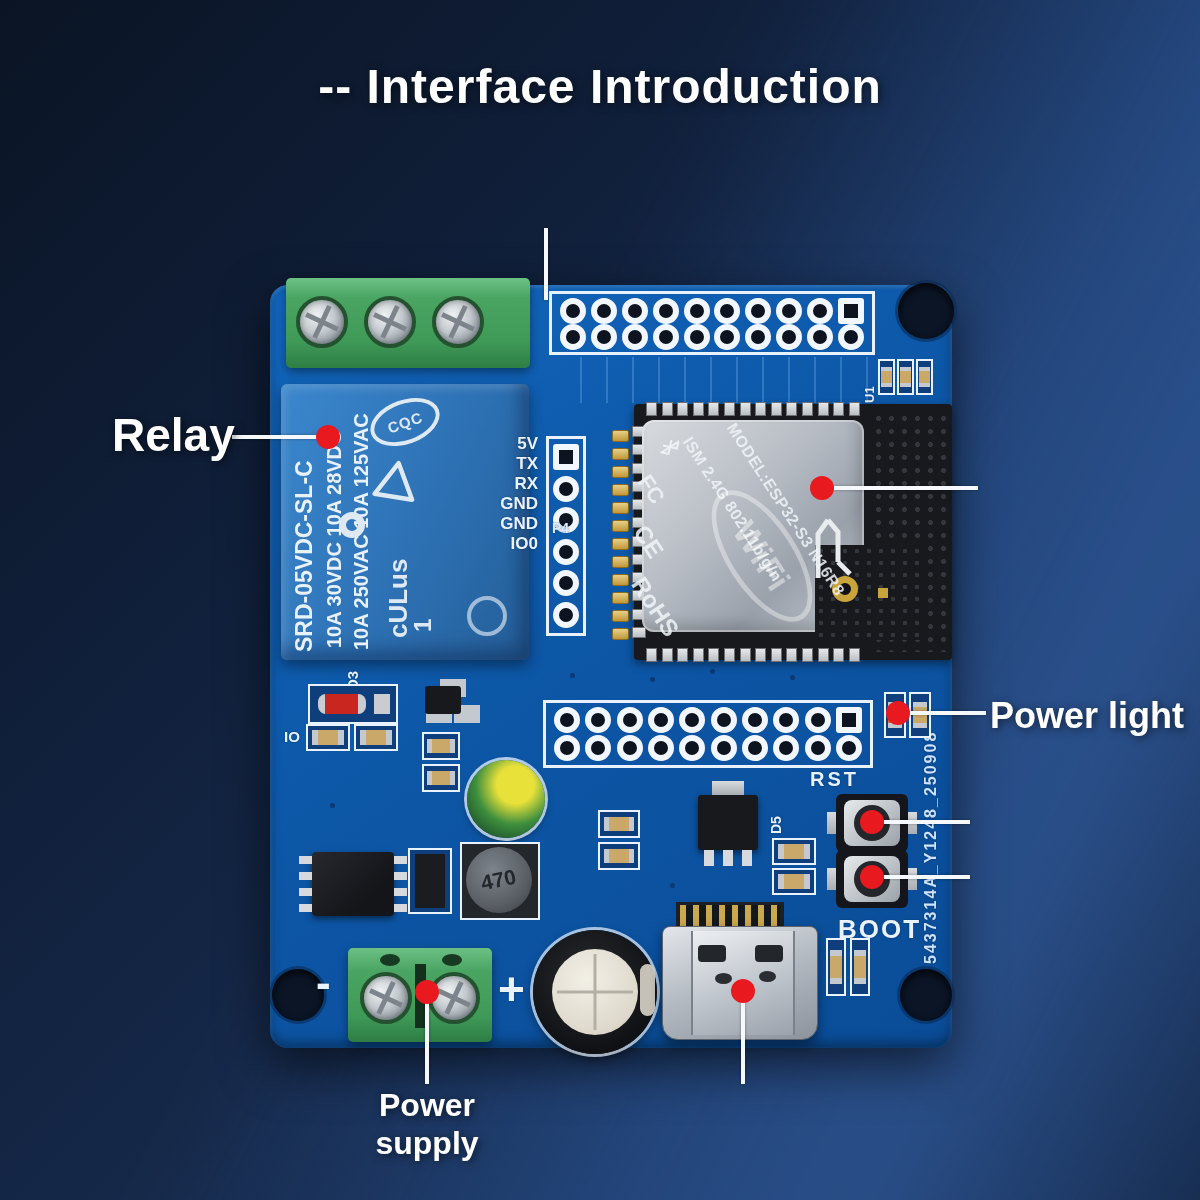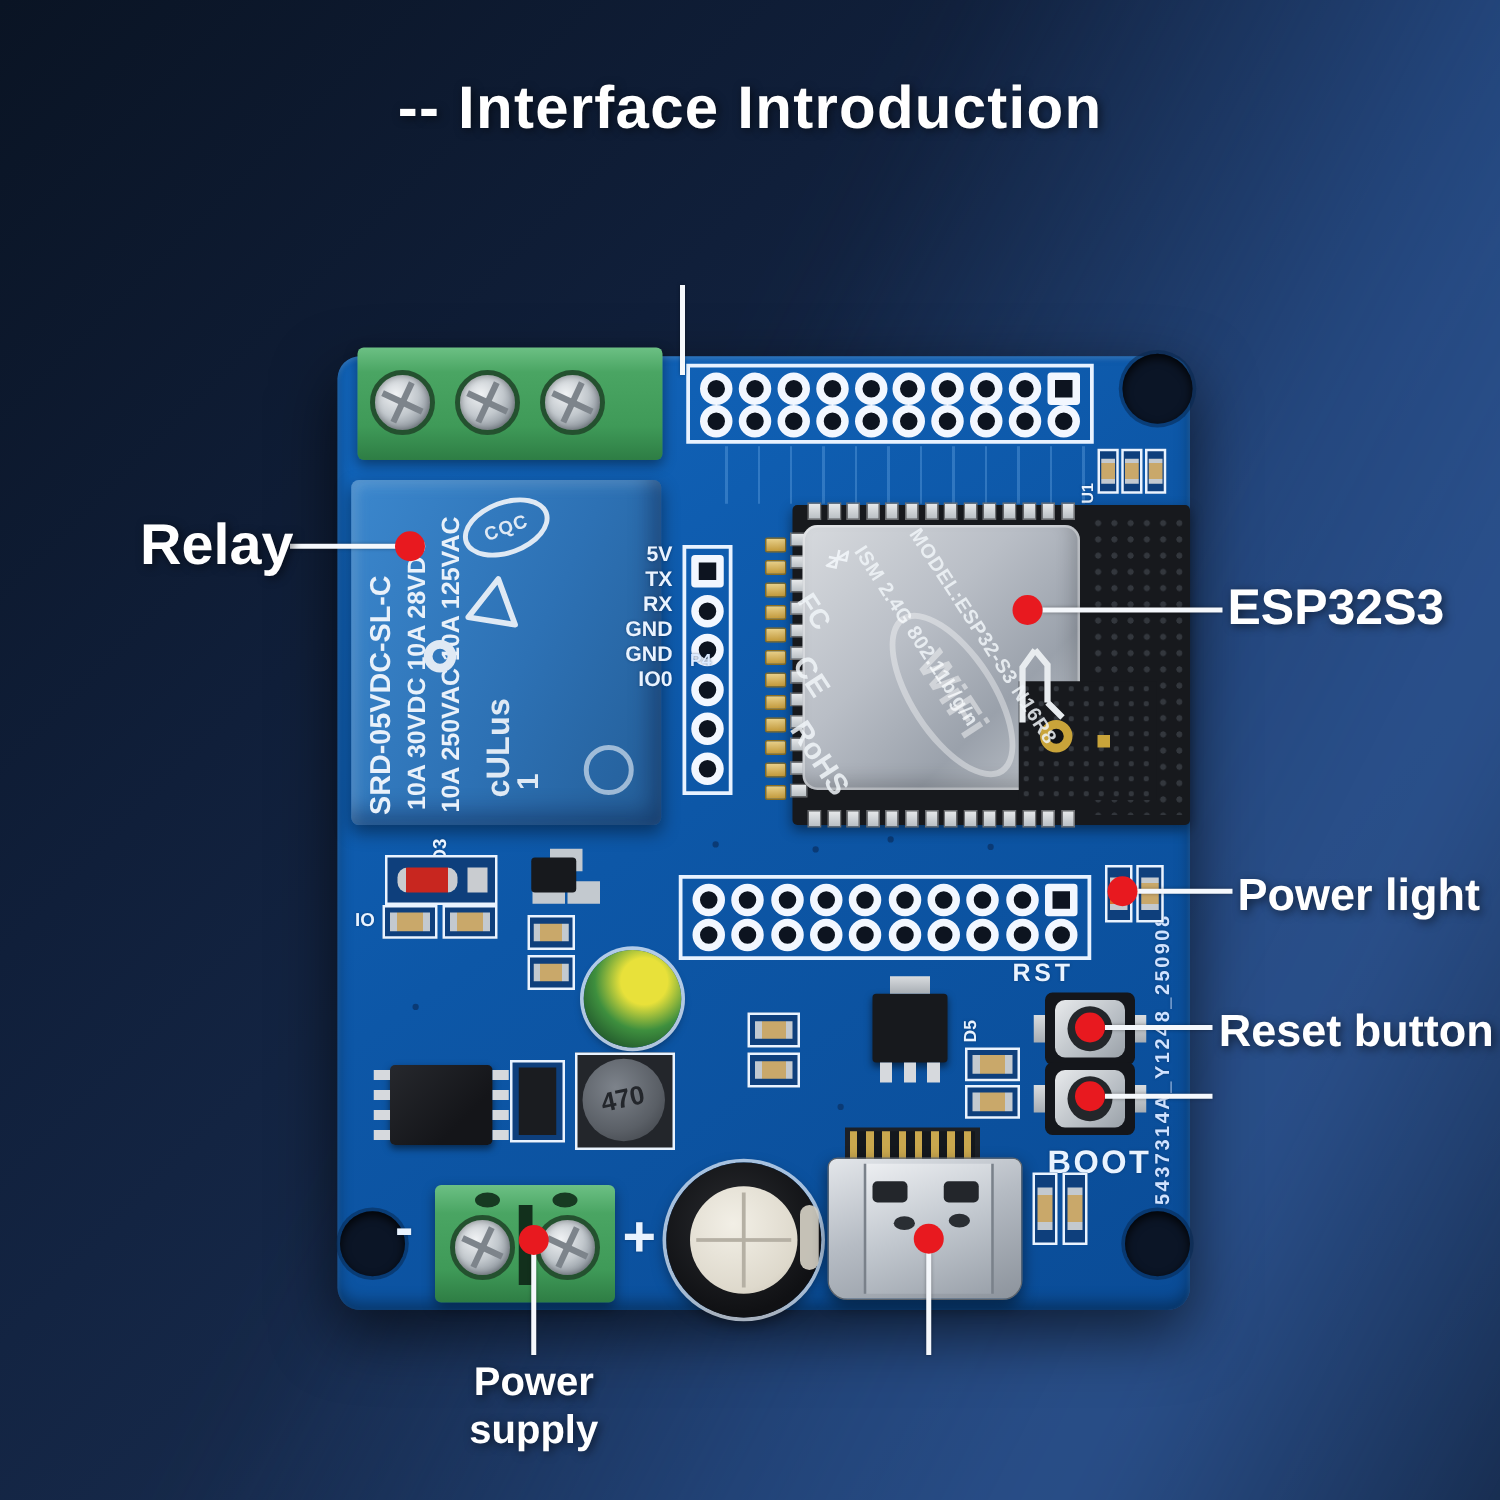--- a/index.html
+++ b/index.html
@@ -403,29 +403,27 @@
   <div class="smd vert" style="left:850px;top:938px;width:20px;height:58px;z-index:2;">
       <i></i>
     </div>
 
   <div class="line" style="left:544px;top:228px;width:3.5px;height:72px;"></div>
 
   <div class="lbl" style="left:112px;top:408px;font-size:46px;">Relay</div>
   <div class="line" style="left:232px;top:435px;width:96px;height:3.5px;"></div>
   <div class="dot" style="left:316px;top:425px;"></div>
 
-  <div class="lbl" style="left:982px;top:462px;font-size:40px;">ESP32S3</div>
   <div class="line" style="left:834px;top:486px;width:144px;height:3.5px;"></div>
   <div class="dot" style="left:810px;top:476px;"></div>
 
   <div class="lbl" style="left:990px;top:694px;font-size:36px;">Power light</div>
   <div class="line" style="left:908px;top:711px;width:78px;height:3.5px;"></div>
   <div class="dot" style="left:886px;top:701px;"></div>
 
-  <div class="lbl" style="left:975px;top:803px;font-size:36px;">Reset button</div>
   <div class="line" style="left:884px;top:820px;width:86px;height:3.5px;"></div>
   <div class="dot" style="left:860px;top:810px;"></div>
 
   <div class="line" style="left:884px;top:875px;width:86px;height:3.5px;"></div>
   <div class="dot" style="left:860px;top:865px;"></div>
 
   <div class="dot" style="left:415px;top:980px;"></div>
   <div class="line" style="left:425px;top:1002px;width:3.5px;height:82px;"></div>
   <div class="lbl" style="left:342px;top:1086px;width:170px;text-align:center;font-size:32px;">Power supply</div>
 

